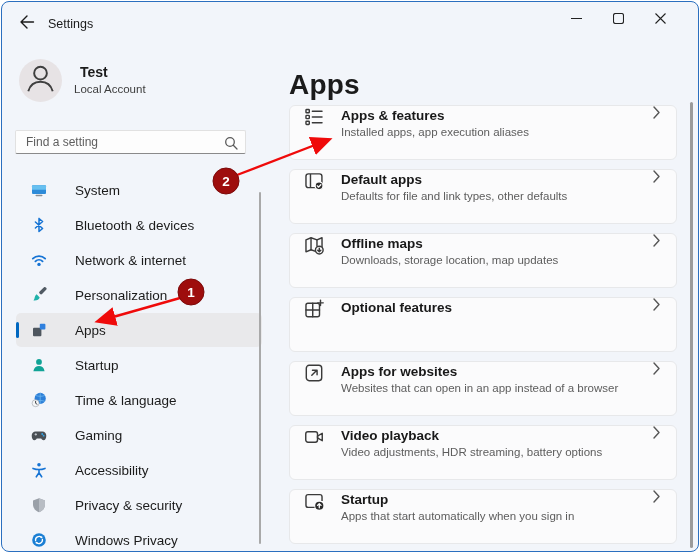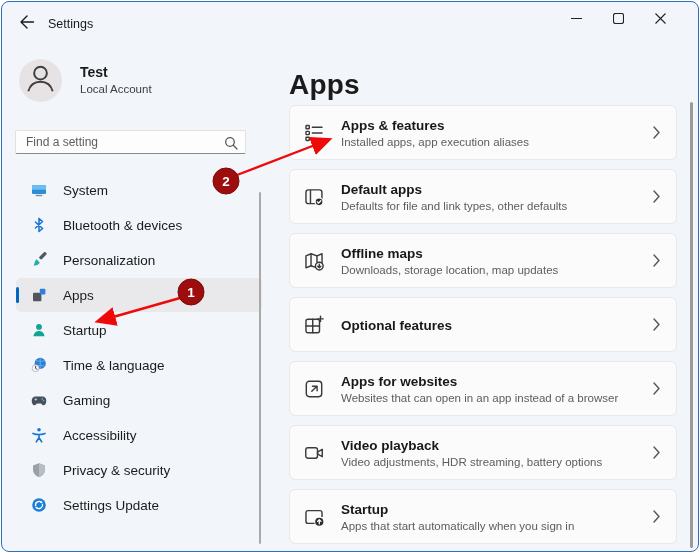--- a/index.html
+++ b/index.html
@@ -12,35 +12,35 @@
   }
   
   .titlebar{position:absolute;top:0;left:0;right:14px;height:42px;}
   .back-btn{position:absolute;left:10px;top:8px;width:30px;height:28px;display:flex;align-items:center;justify-content:center;border-radius:4px;cursor:pointer;}
   .win-title{position:absolute;left:46px;top:15px;font-size:12.5px;color:#1b1b1b;}
   .win-controls{position:absolute;right:3px;top:2px;display:flex;}
   .win-btn{width:42px;height:30px;display:flex;align-items:center;justify-content:center;cursor:pointer;}
   
   .avatar{position:absolute;left:17px;top:57px;width:43px;height:43px;border-radius:50%;background:#E7E3E5;display:flex;align-items:center;justify-content:center;}
   .user-name{position:absolute;left:78px;top:62px;font-size:14px;font-weight:700;}
-  .user-type{position:absolute;left:78px;top:81px;font-size:11.5px;color:#3d3d3d;}
+  .user-type{position:absolute;left:72px;top:81px;font-size:11.5px;color:#3d3d3d;}
   .searchbox{position:absolute;left:13px;top:128px;width:231px;height:24px;background:#FDFDFD;border:1px solid #E1E1E1;border-bottom:1px solid #8A8A8A;border-radius:2px;}
   .searchbox input{position:absolute;inset:0;width:100%;height:100%;border:none;outline:none;background:transparent;font-family:"Liberation Sans",sans-serif;font-size:12px;padding:0 26px 0 10px;color:#1b1b1b;}
   .searchbox input::placeholder{color:#5E5E5E;opacity:1;}
   .search-ic{position:absolute;right:7px;top:5px;}
   .nav{position:absolute;left:14px;top:171px;width:246px;}
-  .nav-item{position:relative;height:34px;margin-bottom:1px;display:flex;align-items:center;gap:16px;padding-left:15px;border-radius:5px;font-size:13.5px;cursor:pointer;}
+  .nav-item{position:relative;height:34px;margin-bottom:1px;display:flex;align-items:center;gap:28px;padding-left:15px;border-radius:5px;font-size:13.5px;cursor:pointer;}
   .nav-item.selected{background:#E9E9EB;}
   .accent-pill{position:absolute;left:0;top:9px;width:3px;height:16px;border-radius:2px;background:#0067C0;}
   .nav-ic{width:16px;height:16px;flex:0 0 16px;display:flex;}
   .side-scroll{position:absolute;left:257px;top:190px;width:2px;height:352px;background:#A9A9A9;border-radius:1px;}
   
   .heading{position:absolute;left:287px;top:48px;font-size:28px;font-weight:600;letter-spacing:.2px;}
   .cards{position:absolute;left:287px;top:103px;width:388px;}
-  .card{height:55px;margin-bottom:9px;background:#FBFBFC;border:1px solid #E7E8EA;border-radius:6px;display:flex;align-items:center;padding:0 16px 0 13px;cursor:pointer;}
+  .card{height:55px;margin-bottom:9px;background:#FBFBFC;border:1px solid #E7E8EA;border-radius:6px;display:flex;align-items:flex-start;padding:0 16px 0 13px;cursor:pointer;}
   .card-ic{width:22px;height:22px;flex:0 0 22px;margin-right:16px;display:flex;}
   .card-text{flex:1;min-width:0;}
   .card-title{font-size:13.5px;font-weight:600;color:#191919;line-height:16px;}
   .card-sub{font-size:11.5px;color:#5d5d5d;margin-top:2px;line-height:13px;}
   .chev{flex:0 0 auto;display:flex;}
   .main-scroll{position:absolute;left:688px;top:100px;width:3px;height:446px;background:#9B9B9B;border-radius:2px;cursor:pointer;}
   
   .overlay{position:absolute;inset:0;pointer-events:none;z-index:20;}
 </style>
 </head>
@@ -112,20 +112,30 @@
       <span class="nav-ic">
           <svg viewBox="0 0 16 16" width="16" height="16" fill="none" stroke="#1573D4" stroke-width="1.5" stroke-linecap="round" stroke-linejoin="round">
             <path d="M8 1.5v13M8 1.5l3.6 3L4.4 11M8 14.5l3.6-3L4.4 5"></path>
           </svg>
         </span>
       <span>Bluetooth &amp; devices</span>
     </div>
     <div class="nav-item">
       <span class="nav-ic">
           <svg viewBox="0 0 16 16" width="16" height="16">
+            <path d="M1.8 6.6a9 9 0 0 1 12.4 0" stroke="#1573D4" stroke-width="1.8" fill="none" stroke-linecap="round"></path>
+            <path d="M4.4 9.3a5.2 5.2 0 0 1 7.2 0" stroke="#1573D4" stroke-width="1.8" fill="none" stroke-linecap="round"></path>
+            <circle cx="8" cy="12.4" r="1.7" fill="#1573D4"></circle>
+          </svg>
+        </span>
+      <span>Network &amp; internet</span>
+    </div>
+    <div class="nav-item">
+      <span class="nav-ic">
+          <svg viewBox="0 0 16 16" width="16" height="16">
             <rect x="10.2" y="-0.6" width="3.4" height="8.6" rx="1.4" transform="rotate(45 11.9 3.7)" fill="#515A63"></rect>
             <path d="M5.6 7.3l3.1 3.1c-.7 2.3-2.9 3.3-6.2 3 .9-1.1 1-2.1 1.3-3.4.3-1.2.9-2.1 1.8-2.7z" fill="#20B2AA"></path>
           </svg>
         </span>
       <span>Personalization</span>
     </div>
     <div class="nav-item selected">
       <span class="accent-pill"></span>
       <span class="nav-ic">
           <svg viewBox="0 0 16 16" width="16" height="16">
@@ -187,21 +197,21 @@
     <div class="nav-item">
       <span class="nav-ic">
           <svg viewBox="0 0 16 16" width="16" height="16">
             <circle cx="8" cy="8" r="6.8" fill="#1B7FD4"></circle>
             <path d="M4.6 8.6a3.5 3.5 0 0 1 5.9-3.1" stroke="#fff" stroke-width="1.3" fill="none" stroke-linecap="round"></path>
             <path d="M11 3.9l.5 2.3-2.3-.5z" fill="#fff"></path>
             <path d="M11.4 7.4a3.5 3.5 0 0 1-5.9 3.1" stroke="#fff" stroke-width="1.3" fill="none" stroke-linecap="round"></path>
             <path d="M5 12.1l-.5-2.3 2.3.5z" fill="#fff"></path>
           </svg>
         </span>
-      <span>Settings Update</span>
+      <span>Windows Privacy</span>
     </div>
   </nav>
   <div class="side-scroll"></div>
 
   <h1 class="heading">Apps</h1>
 
   <div class="cards">
 
     <div class="card">
       <span class="card-ic">

